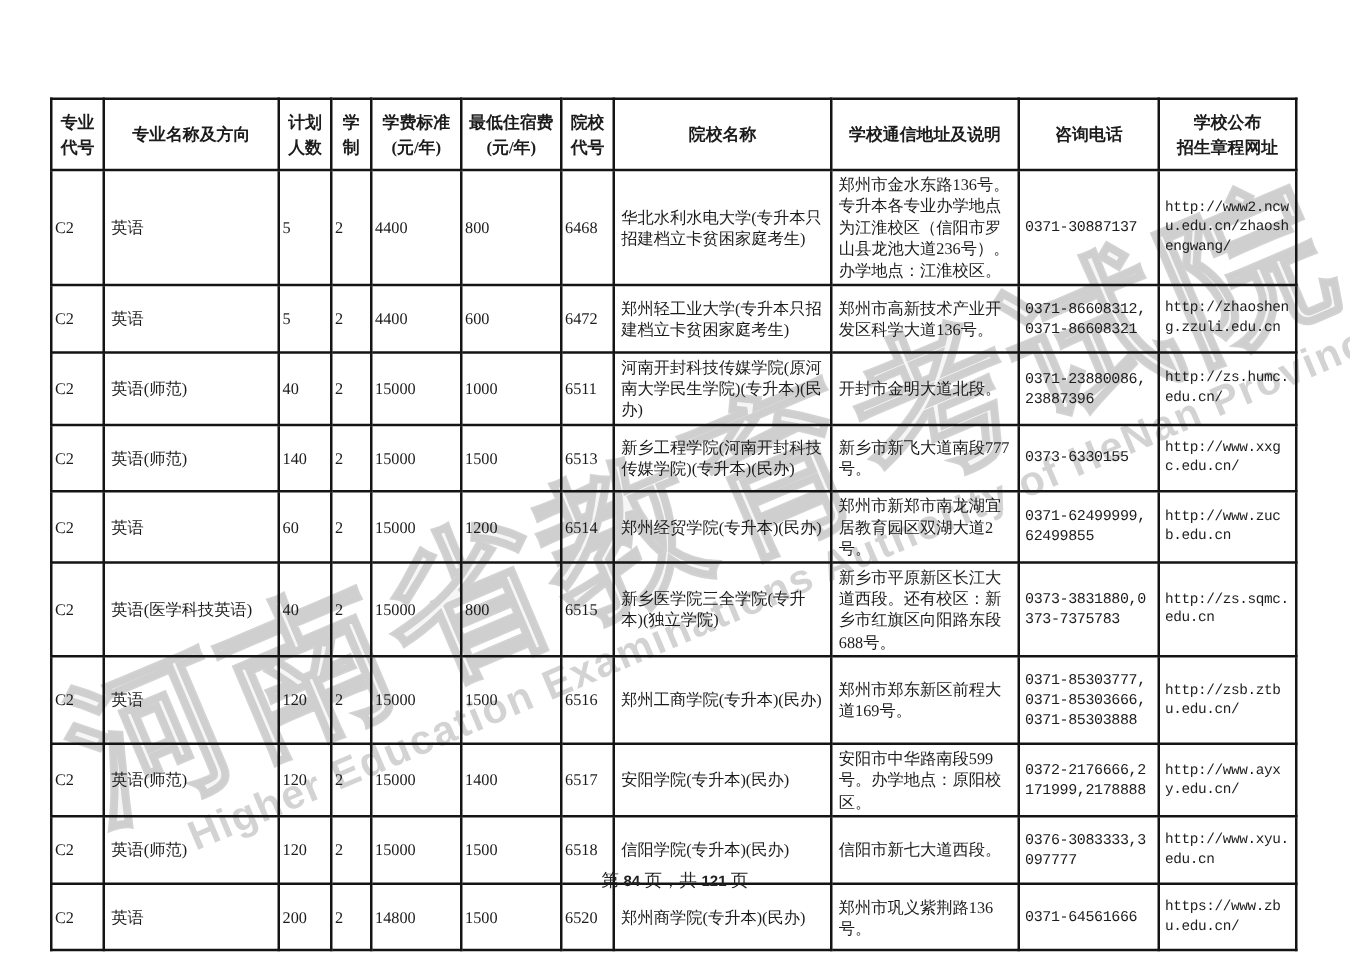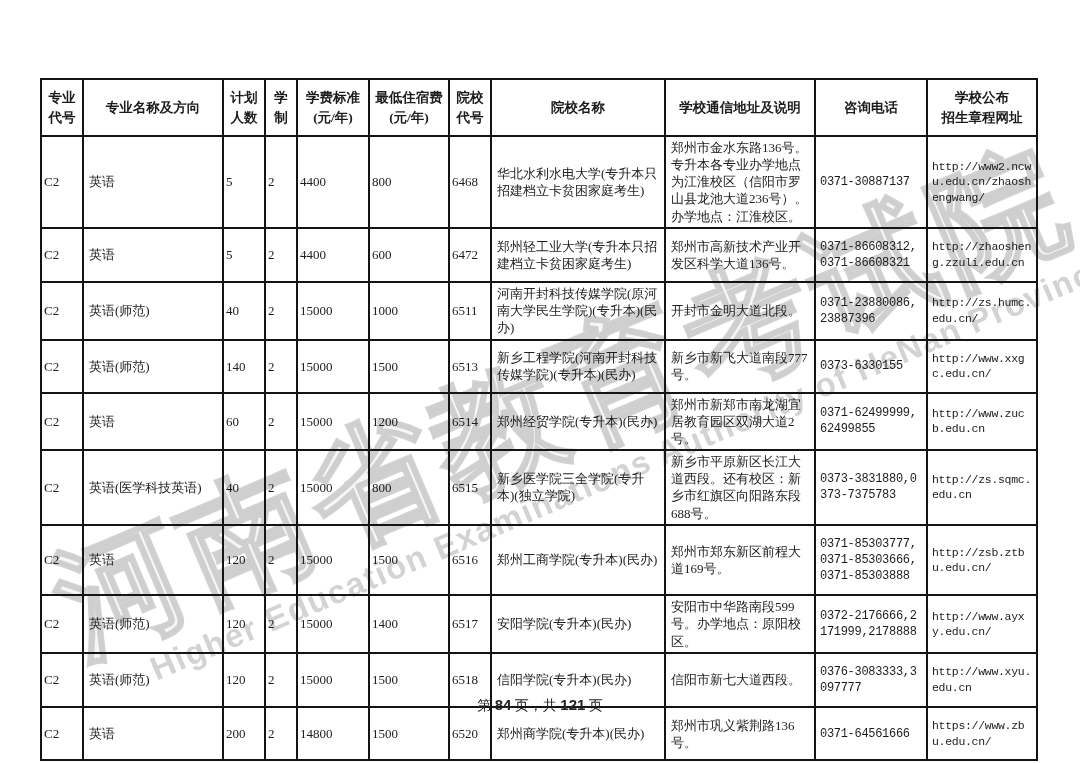--- a/index.html
+++ b/index.html
@@ -52,21 +52,21 @@
     font-size:11.5px;letter-spacing:-0.3px;line-height:1.35;
     word-break:break-all;padding:10px 4px;
   }
   td.phone{font-size:12px;}
   .footer{
     position:absolute;left:0;top:696px;width:100%;text-align:center;
     font-size:14px;color:#222;z-index:1;
   }
   .footer .num{
     font-family:"Liberation Sans","DejaVu Sans",sans-serif;
-    font-weight:bold;font-size:15px;
+    font-weight:bold;font-size:12px;
   }
 </style>
 </head>
 <body>
 
 <div class="watermark">
   <div class="wm-cn">河南省教育考试院</div>
   <div class="wm-en">Higher Education Examinations Authority of HeNan Province</div>
 </div>
 

